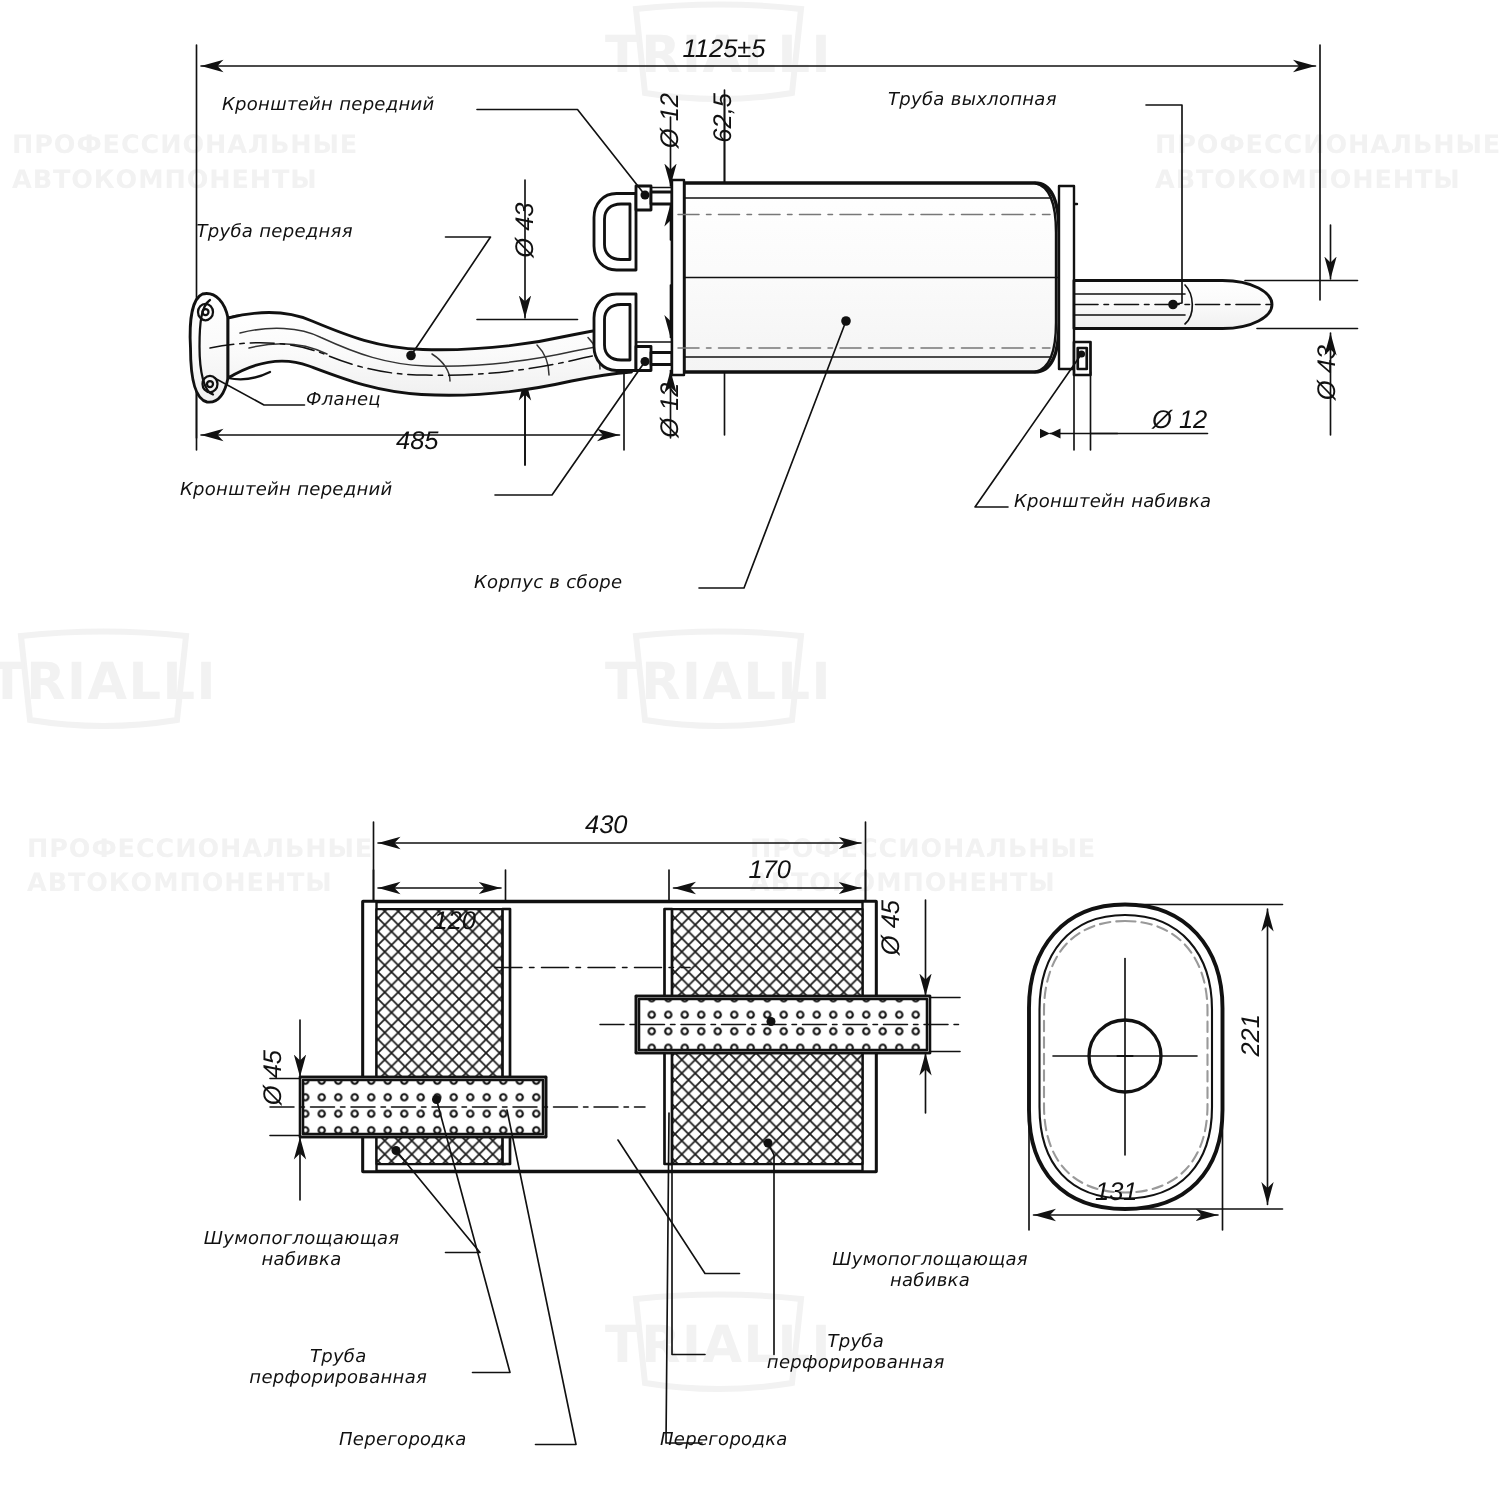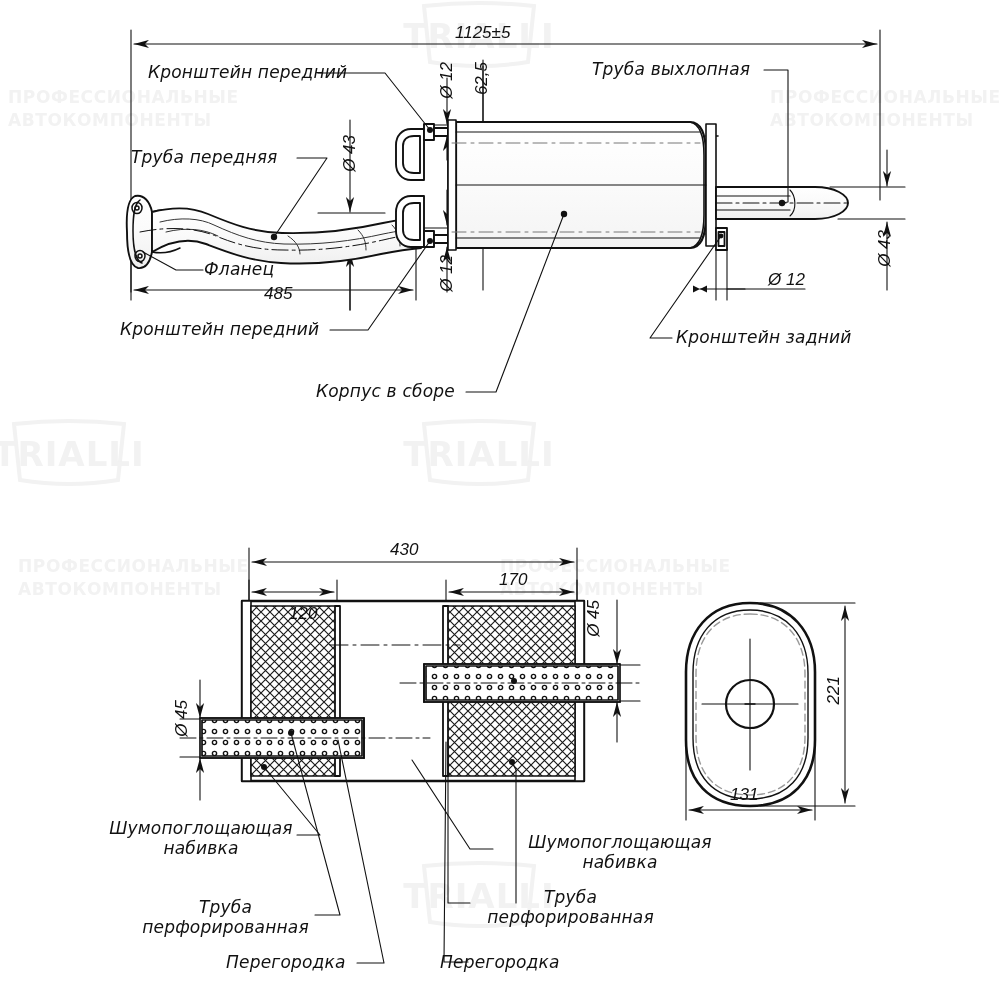--- a/index.html
+++ b/index.html
@@ -2,21 +2,21 @@
 <html><head>
 <meta charset="utf-8">
 <style>
   html,body{margin:0;padding:0;background:#ffffff;}
   body{width:1000px;height:1000px;overflow:hidden;
        font-family:"DejaVu Sans",sans-serif;}
   #stage{position:relative;width:1000px;height:1000px;background:#fff;}
   svg.layer{position:absolute;left:0;top:0;width:1000px;height:1000px;}
   .lbl{position:absolute;font-family:"DejaVu Sans",sans-serif;
        font-style:italic;color:#111;white-space:nowrap;
-       font-size:17px;letter-spacing:.2px;}
+       font-size:12px;letter-spacing:.2px;}
   .dim{position:absolute;font-family:Liberation Sans, sans-serif;
        font-style:italic;color:#111;white-space:nowrap;font-size:17px;}
   .vert{writing-mode:vertical-rl;transform:rotate(180deg);}
   .wm-sub{position:absolute;color:#f2f2f2;font-family:"DejaVu Sans",sans-serif;
           font-weight:bold;font-size:17px;letter-spacing:.6px;text-align:center;
           line-height:1.35;pointer-events:none;user-select:none;}
   .ctr{text-align:center;}
 </style>
 </head>
 <body>
@@ -404,21 +404,21 @@
   <div class="dim vert" style="left:437px;top:255px;">Ø 12</div>
   <div class="dim" style="left:768px;top:270px;">Ø 12</div>
   <div class="dim vert" style="left:875px;top:230px;">Ø 43</div>
 
   <div class="lbl" style="left:148px;top:62px;">Кронштейн передний</div>
   <div class="lbl" style="left:131px;top:147px;">Труба передняя</div>
   <div class="lbl" style="left:204px;top:259px;">Фланец</div>
   <div class="lbl" style="left:120px;top:319px;">Кронштейн передний</div>
   <div class="lbl" style="left:316px;top:381px;">Корпус в сборе</div>
   <div class="lbl" style="left:592px;top:59px;font-style:italic;">Труба выхлопная</div>
-  <div class="lbl" style="left:676px;top:327px;">Кронштейн задний</div>
+  <div class="lbl" style="left:676px;top:327px;">Кронштейн набивка</div>
 
   <div class="dim" style="left:390px;top:540px;">430</div>
   <div class="dim" style="left:277px;top:604px;margin-left:12px;">120</div>
   <div class="dim" style="left:499px;top:570px;">170</div>
   <div class="dim vert" style="left:172px;top:700px;">Ø 45</div>
   <div class="dim vert" style="left:584px;top:600px;">Ø 45</div>
 
   <div class="lbl ctr" style="left:101px;top:818px;width:200px;">
     <span>Шумопоглощающая</span><br>
     <span>набивка</span>

